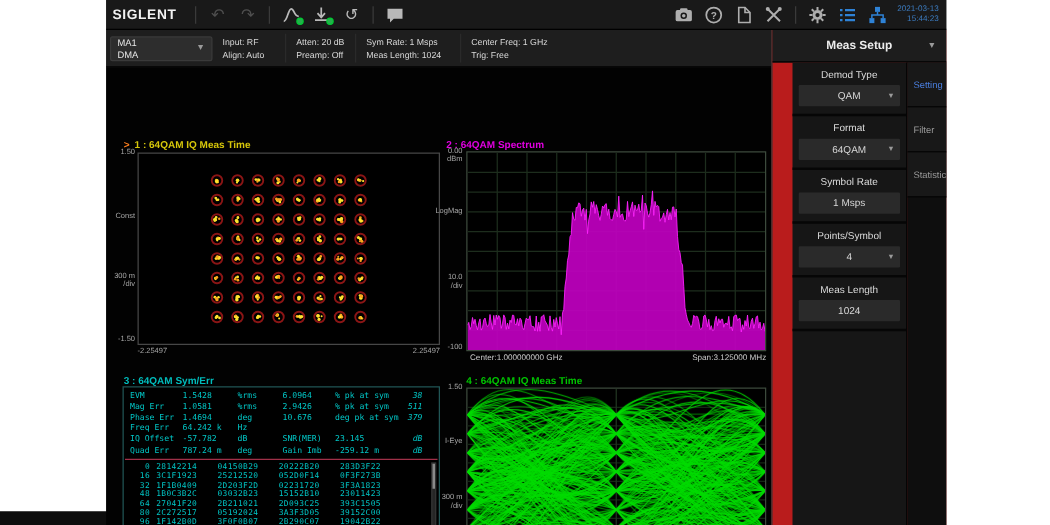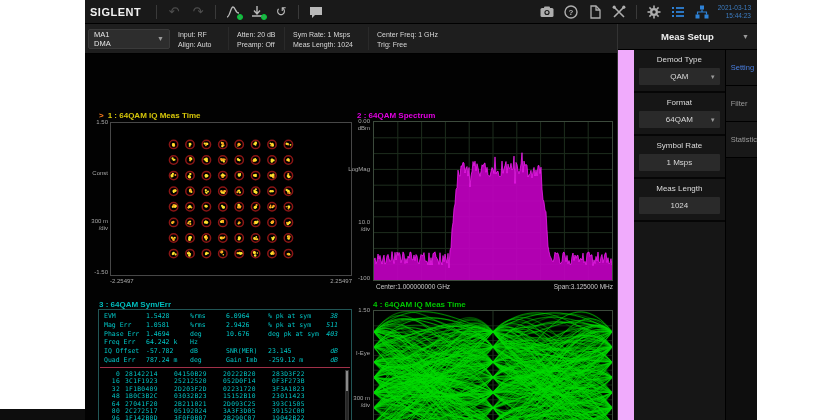--- a/index.html
+++ b/index.html
@@ -63,21 +63,21 @@
          font-family:"DejaVu Sans Mono", monospace; font-size:6.3px; letter-spacing:.3px; }
   .hrow { display:grid; grid-template-columns:24px 49px 49px 49px 49px; line-height:7.4px; }
   .hrow .h0 { text-align:right; padding-right:5px; }
   .sbar { position:absolute; right:2px; top:60px; width:4px; height:87px; background:#262626; border:1px solid #333; }
   .sthumb { position:absolute; left:0; top:0; width:2px; height:20px; background:#8a8a8a; }
   
   .p4-title { left:288px; top:246px; color:#00c400; }
   .p4-plot { left:288px; top:256px; width:240px; height:150px; border:1px solid #3c4a3c; }
 
   
-  .sidebar { position:absolute; left:532px; top:24px; width:140px; height:396px; background:#f0abfc;
+  .sidebar { position:absolute; left:532px; top:24px; width:140px; height:396px; background:#b91c1c;
              border-left:1px solid #333; }
   .sb-head { height:26px; display:flex; align-items:center; justify-content:center; position:relative;
              background:#1d1d1d; border-bottom:1px solid #000; }
   .sb-head-title { color:#ececec; font-size:9.5px; font-weight:bold; }
   .sb-head .chev { position:absolute; right:8px; }
   .sb-body { position:absolute; left:0; top:26px; right:0; bottom:0; display:flex;padding-left:16px; }
   .menu-col { width:102px; background:#161616; border-right:1px solid #000; }
   .mi { border-bottom:2px solid #060606; padding:5px 0 6px 0; }
   .mi-label { color:#dcdcdc; font-size:8px; text-align:center; margin-bottom:4px; }
   .mi-value { position:relative; margin:0 5px; height:17px; background:#2a2a2a; border-radius:1px;
@@ -685,21 +685,21 @@
               <div class="m3">2.9426</div>
               <div class="m4">%  pk at sym</div>
               <div class="m5">511</div>
             </div>
             <div class="mrow">
               <div class="m0">Phase Err</div>
               <div class="m1">1.4694</div>
               <div class="m2">deg</div>
               <div class="m3">10.676</div>
               <div class="m4">deg pk at sym</div>
-              <div class="m5">403</div>
+              <div class="m5">379</div>
             </div>
             <div class="mrow">
               <div class="m0">Freq Err</div>
               <div class="m1">64.242 k</div>
               <div class="m2">Hz</div>
               <div class="m3"></div>
               <div class="m4"></div>
               <div class="m5"></div>
             </div>
             <div class="mrow">
@@ -1423,20 +1423,27 @@
               <span class="chev">▼</span>
             </div>
           </div>
           <div class="mi">
             <div class="mi-label">Symbol Rate</div>
             <div class="mi-value">
               <span>1 Msps</span>
             </div>
           </div>
           <div class="mi">
+            <div class="mi-label">Points/Symbol</div>
+            <div class="mi-value">
+              <span>4</span>
+              <span class="chev">▼</span>
+            </div>
+          </div>
+          <div class="mi">
             <div class="mi-label">Meas Length</div>
             <div class="mi-value">
               <span>1024</span>
             </div>
           </div>
         </div>
         <div class="tab-col">
           <div class="tab active">Setting</div>
           <div class="tab">Filter</div>
           <div class="tab">Statistic</div>

